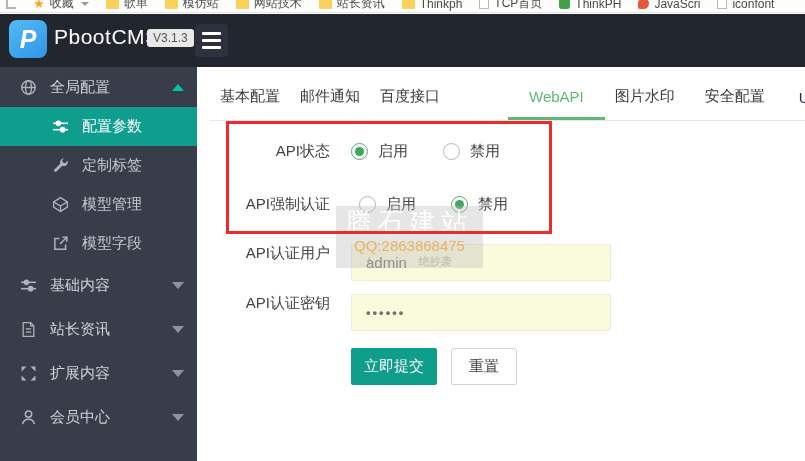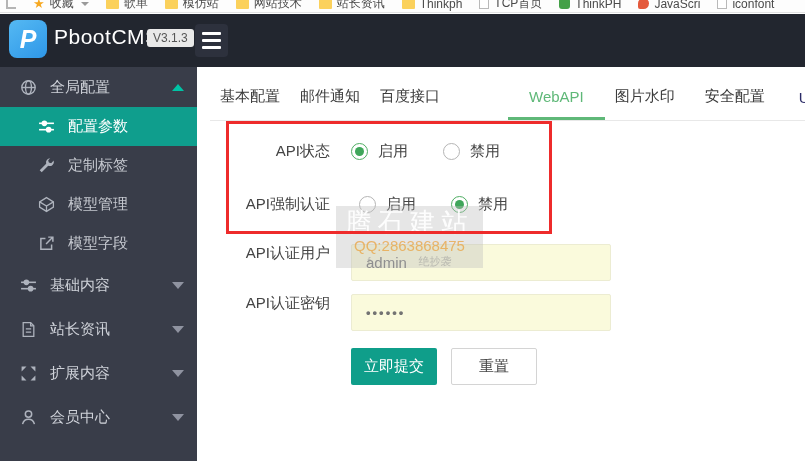--- a/index.html
+++ b/index.html
@@ -35,21 +35,21 @@
   .hamburger { position:absolute; left:195px; top:10px; width:33px; height:33px; background:#2d313d;
                border-radius:4px; display:flex; flex-direction:column; justify-content:center;
                align-items:center; gap:4px; cursor:pointer; }
   .hamburger .bar { width:19px; height:3px; background:#fff; border-radius:1px; }
 
   
   .sidebar { position:absolute; left:0; top:67px; width:197px; height:394px; background:#393d49; }
   .side-item { display:flex; align-items:center; color:#cfd2d9; font-size:15px; cursor:pointer;
                position:relative; }
   .side-item.main { height:44px; padding-left:20px; }
-  .side-item.sub { height:39px; padding-left:38px; color:#c6c9d0; }
+  .side-item.sub { height:39px; padding-left:52px; color:#c6c9d0; }
   .side-item.first { height:40px; }
   .side-item.active { background:#0f9e8d; color:#fff; }
   .side-icon { width:17px; height:17px; margin-right:13px; color:#aeb3bd; flex:0 0 auto; }
   .side-item.active .side-icon { color:#fff; }
   .side-icon svg { width:100%; height:100%; display:block; }
   .caret { position:absolute; right:13px; width:0; height:0;
            border-left:6px solid transparent; border-right:6px solid transparent; }
   .caret.up { border-bottom:7px solid #00c3a5; }
   .caret.down { border-top:7px solid #8f93a0; }
 
@@ -86,21 +86,21 @@
   .indent-2 { padding-left:8px; }
 
   .text-input { width:260px; height:37px; background:#fafadc; border:1px solid #ececd2;
                 border-radius:2px; padding:0 14px; font-size:15px; color:#737373;
                 font-family:"Liberation Sans","DejaVu Sans",sans-serif; outline:none; }
   .text-input.pw { font-size:13px; font-weight:bold; letter-spacing:2px; }
 
   .btn { height:37px; font-size:15px; cursor:pointer; border-radius:2px;
          font-family:"Liberation Sans","DejaVu Sans",sans-serif; }
   .btn-submit { width:86px; background:#0f9e8a; color:#fff; border:none; }
-  .btn-reset { width:86px; margin-left:14px; background:#fff; color:#444; border:1px solid #d4d4d4; }
+  .btn-reset { width:66px; margin-left:14px; background:#fff; color:#444; border:1px solid #d4d4d4; }
 
   
   .annotation-box { position:absolute; left:226px; top:121px; width:326px; height:113px;
                     border:3px solid #ee2b2b; pointer-events:none; z-index:5; }
   .watermark { position:absolute; left:336px; top:206px; width:147px; height:62px;
                background:rgba(190,190,190,.38); z-index:4; pointer-events:none;
                display:flex; flex-direction:column; align-items:center; }
   .wm-title { font-size:26px; line-height:32px; letter-spacing:6px; color:rgba(255,255,255,.92);
               white-space:nowrap; }
   .wm-qq { font-size:15px; line-height:16px; color:rgba(233,165,70,.78); white-space:nowrap; }

